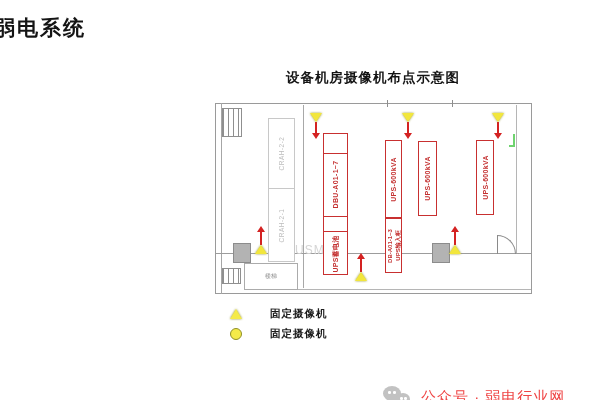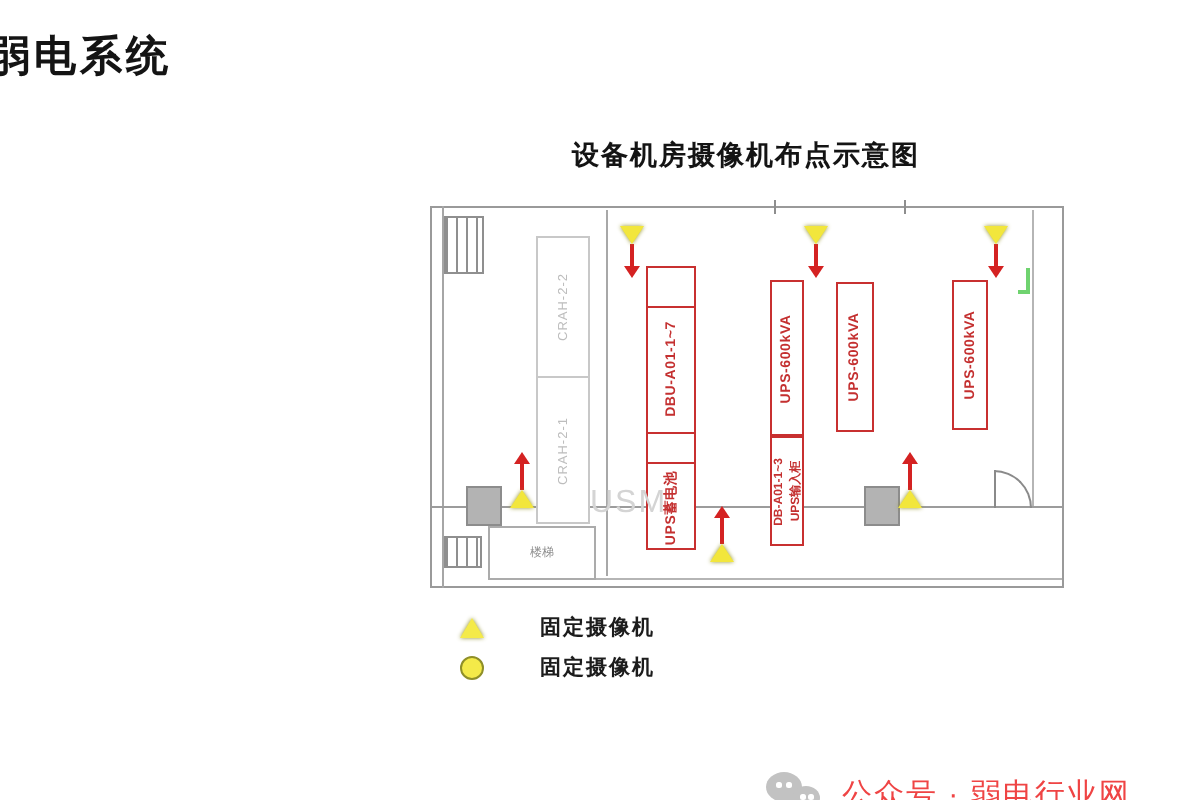--- a/index.html
+++ b/index.html
@@ -69,21 +69,21 @@
 
   
   .room{left:31px;top:165px;width:54px;height:27px;border:1px solid #ababab;display:flex;align-items:center;justify-content:center;}
   .room span{position:static;font-size:6px;color:#8f8f8f;}
 
   
   .green-mark{left:300px;top:36px;width:2px;height:13px;background:#6fd36f;}
   .green-tick{left:296px;top:47px;width:5px;height:2px;background:#6fd36f;}
 
   
-  .watermark{left:82px;top:145px;font-size:16px;color:#d4d4d4;letter-spacing:1px;}
+  .watermark{left:82px;top:145px;font-size:12px;color:#d4d4d4;letter-spacing:1px;}
 
   
   .legend{position:absolute;left:229px;top:307px;}
   .legend-row{display:flex;align-items:center;margin-bottom:7px;height:13px;}
   .legend-sym{width:14px;display:flex;justify-content:center;}
   .legend-tri{width:0;height:0;border-left:6px solid transparent;border-right:6px solid transparent;border-bottom:10px solid #f4ea49;filter:drop-shadow(0 0 1px #8f8f28);}
   .legend-circle{width:10px;height:10px;border-radius:50%;background:#f4ea49;border:1.5px solid #8f8f28;}
   .legend-label{margin-left:27px;font-size:10.5px;font-weight:700;color:#1c1c1c;letter-spacing:1px;white-space:nowrap;}
 
   

